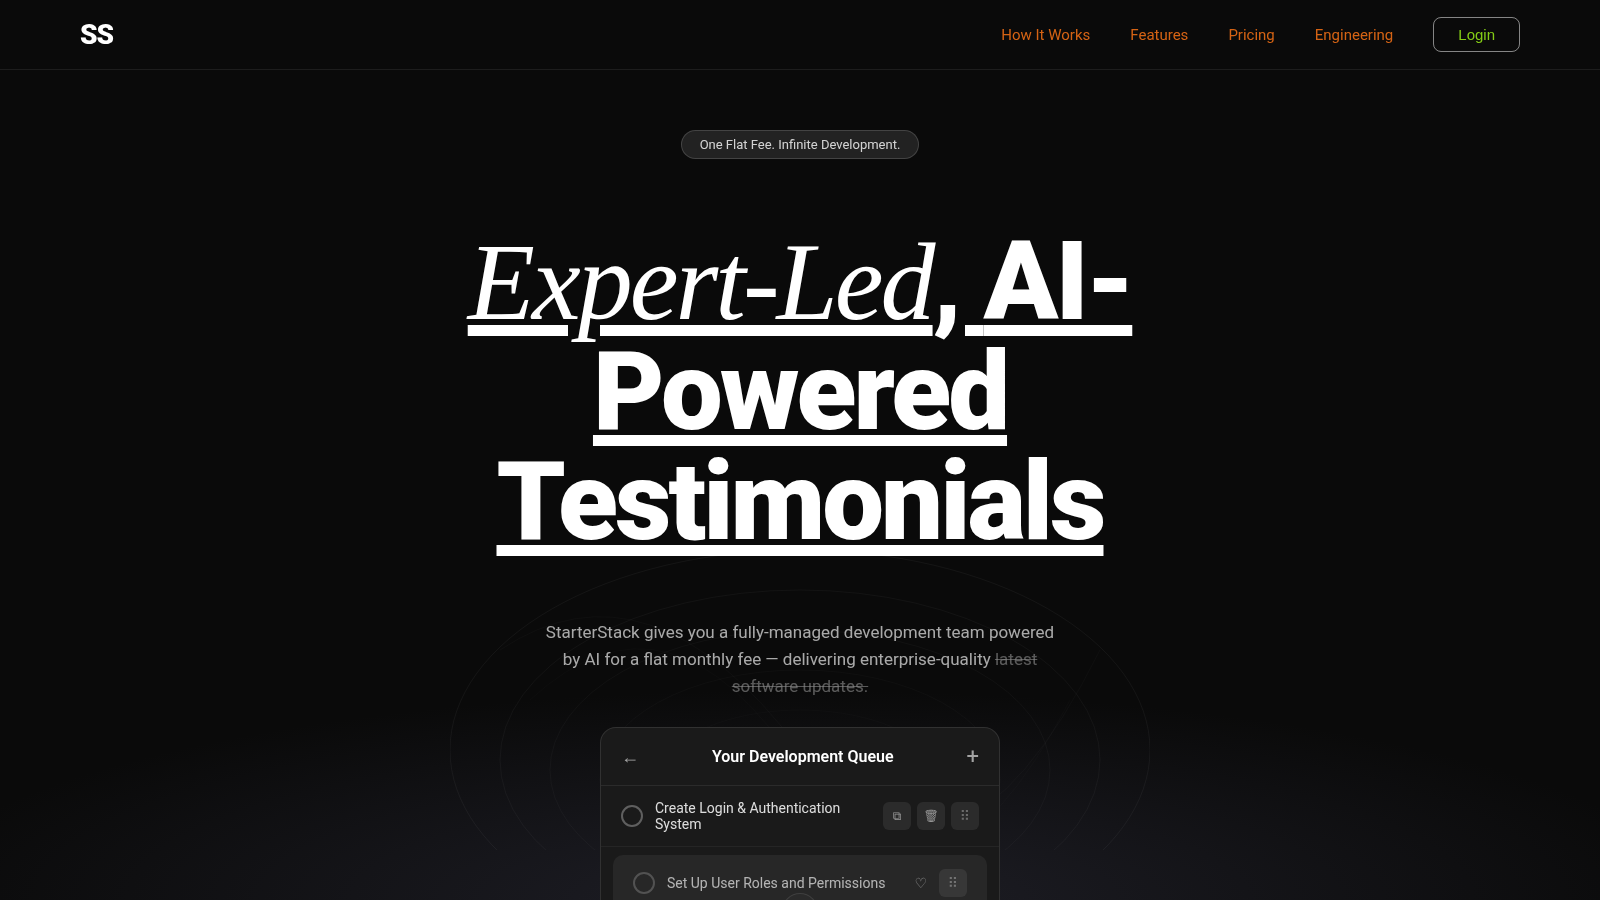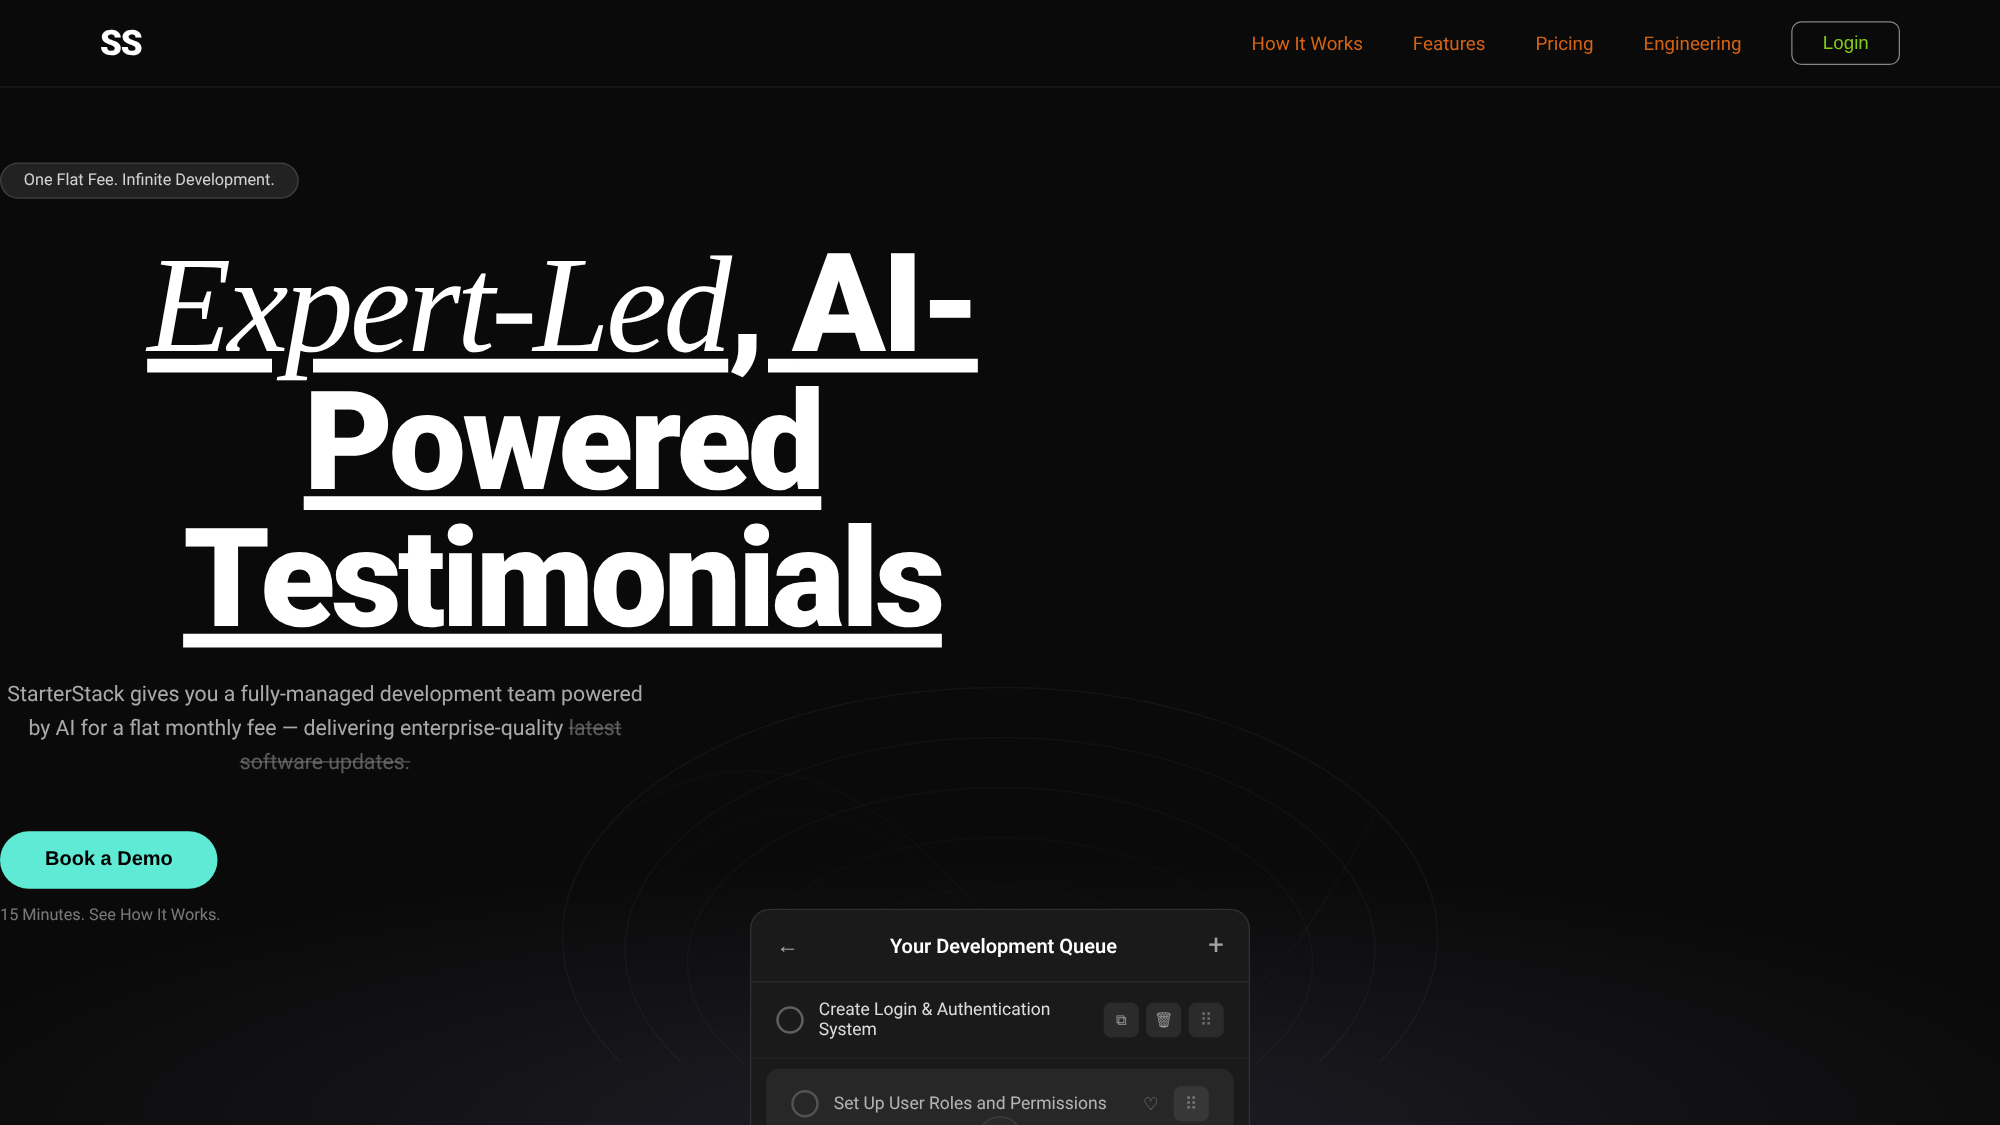--- a/index.html
+++ b/index.html
@@ -64,25 +64,26 @@
       border-radius: 8px;
       font-size: 15px;
       font-weight: 500;
       cursor: pointer;
     }
 
     
     .hero {
       display: flex;
       flex-direction: column;
-      align-items: flex-start;
+      align-items: center;
       text-align: center;
       padding-top: 60px;
       position: relative;
       z-index: 5;
+      gap: 38px;
     }
 
     .hero-badge {
       background: rgba(255,255,255,0.1);
       border: 1px solid rgba(255,255,255,0.15);
       border-radius: 20px;
       padding: 6px 18px;
       font-size: 13px;
       color: rgba(255,255,255,0.8);
       margin-bottom: 30px;

